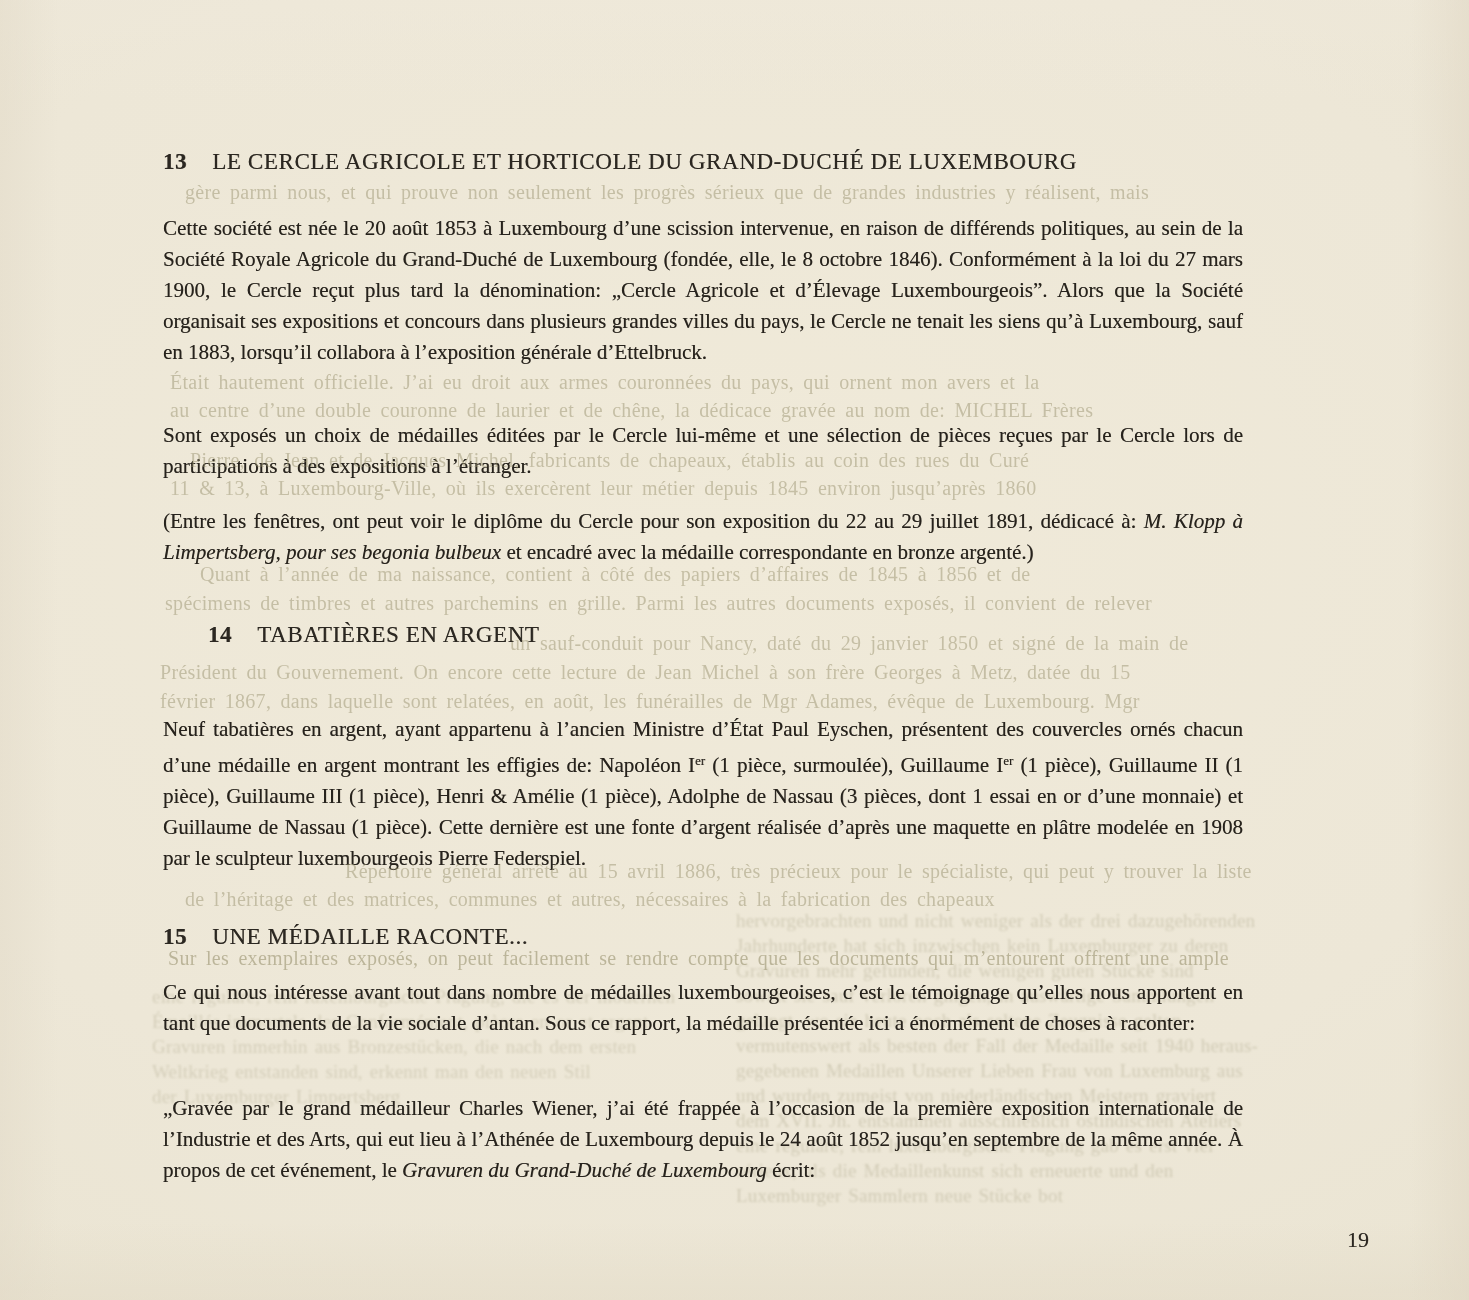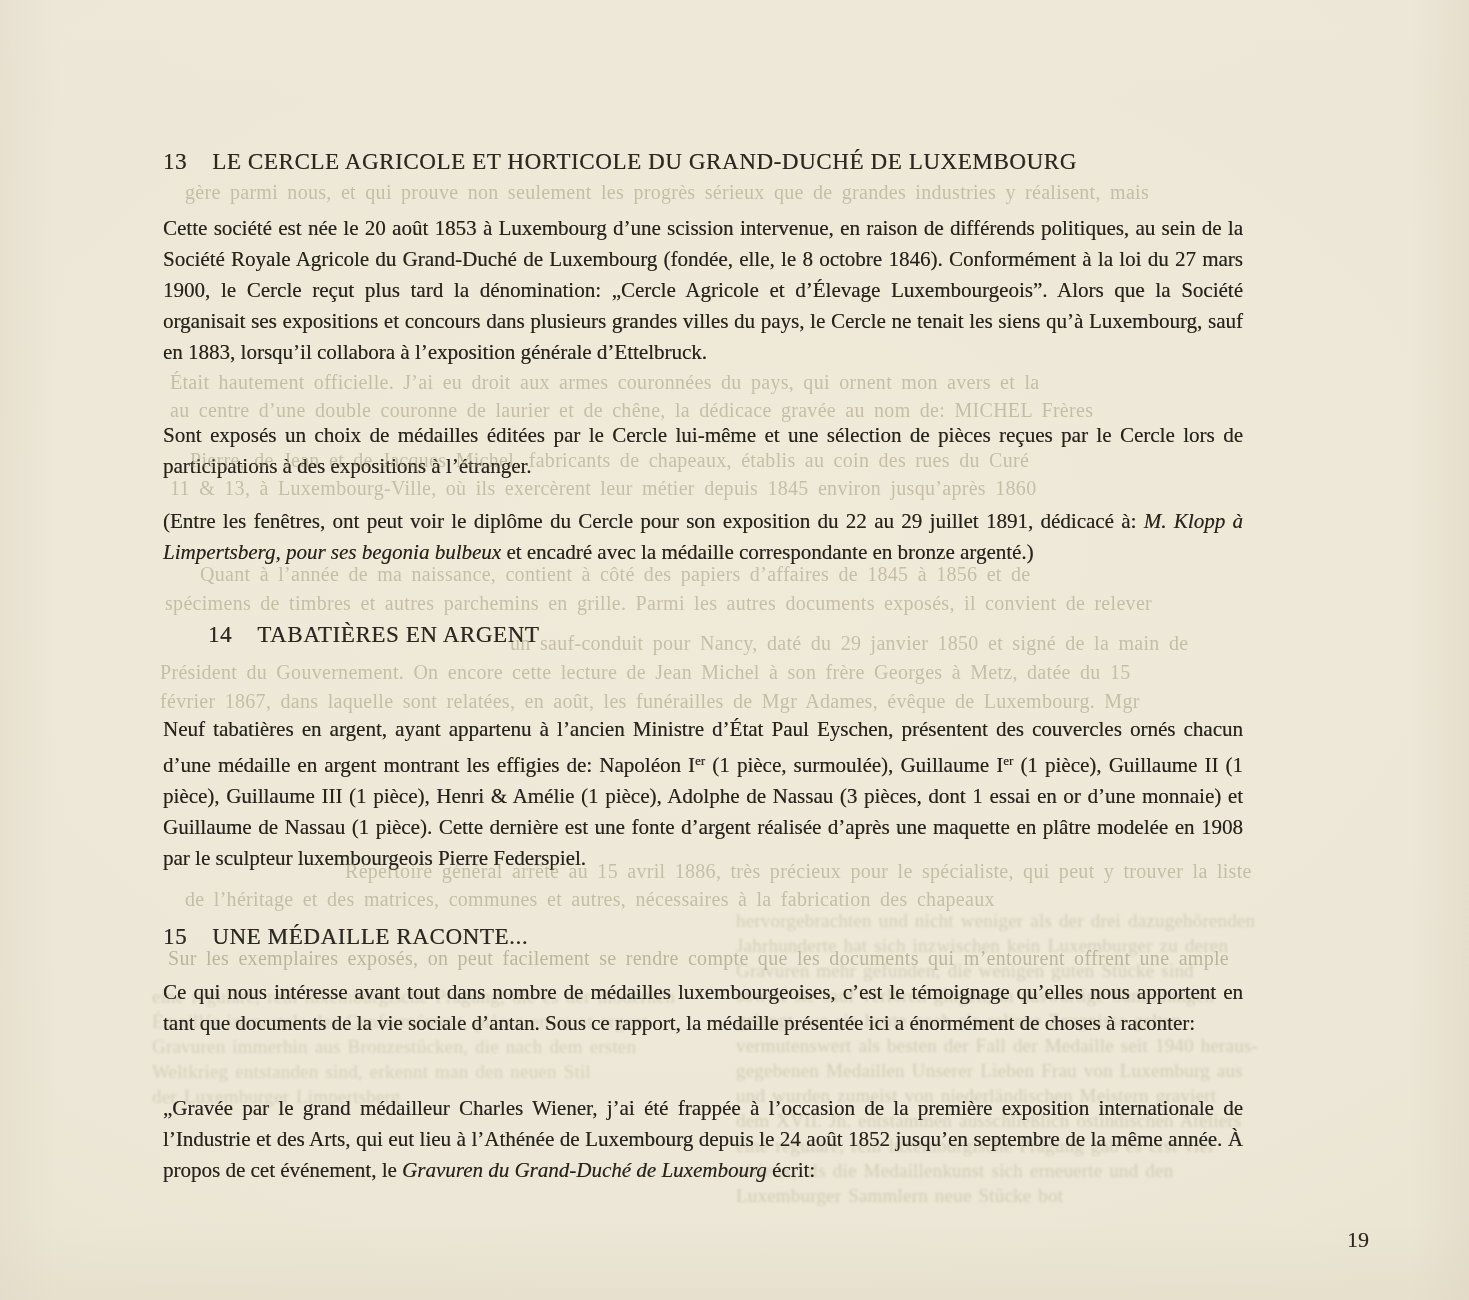--- a/index.html
+++ b/index.html
@@ -20,21 +20,21 @@
     position:absolute; left:163px; width:1080px;
     color:#26221c; font-size:21px; line-height:31px;
     text-align:justify; text-justify:inter-word;
     text-shadow:0.3px 0.3px 0 rgba(34,28,20,0.5);
   }
   .heading {
     position:absolute; left:163px; white-space:nowrap;
     color:#2b2721; font-size:23px; letter-spacing:0.6px;
     text-shadow:0.35px 0.35px 0 rgba(34,28,20,0.55);
   }
-  .heading .num { display:inline-block; margin-right:25px; }
+  .heading .num { display:inline-block; margin-right:25px;font-weight:bold; }
   .it { font-style:italic; }
   sup.er { font-size:13px; vertical-align:7px; letter-spacing:0; }
   .pagenum {
     position:absolute; left:1347px; top:1227px;
     color:#2b2721; font-size:22px;
     text-shadow:0.3px 0.3px 0 rgba(34,28,20,0.45);
   }
   
   .bleed {
     position:absolute; white-space:nowrap;

